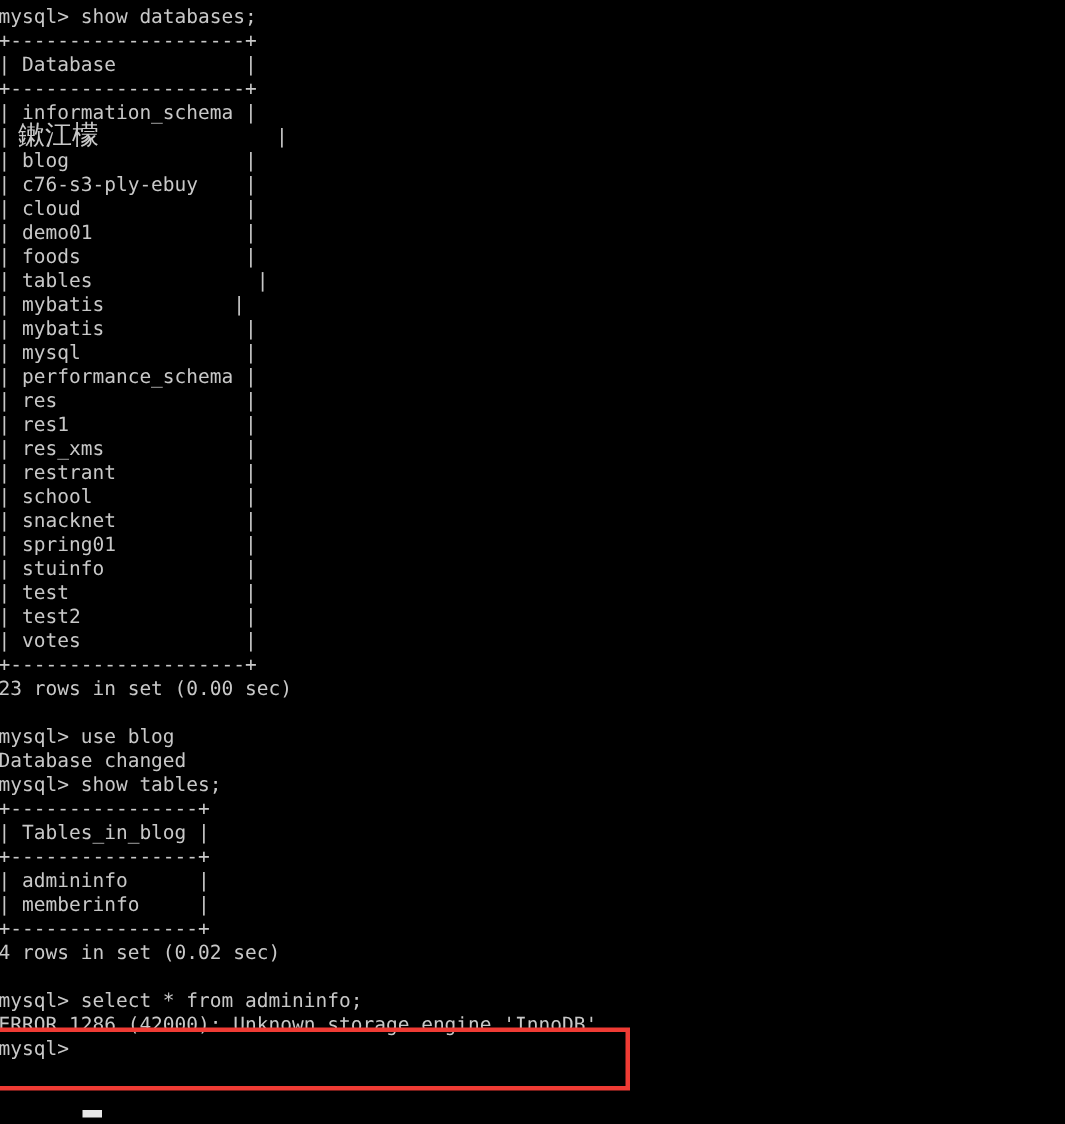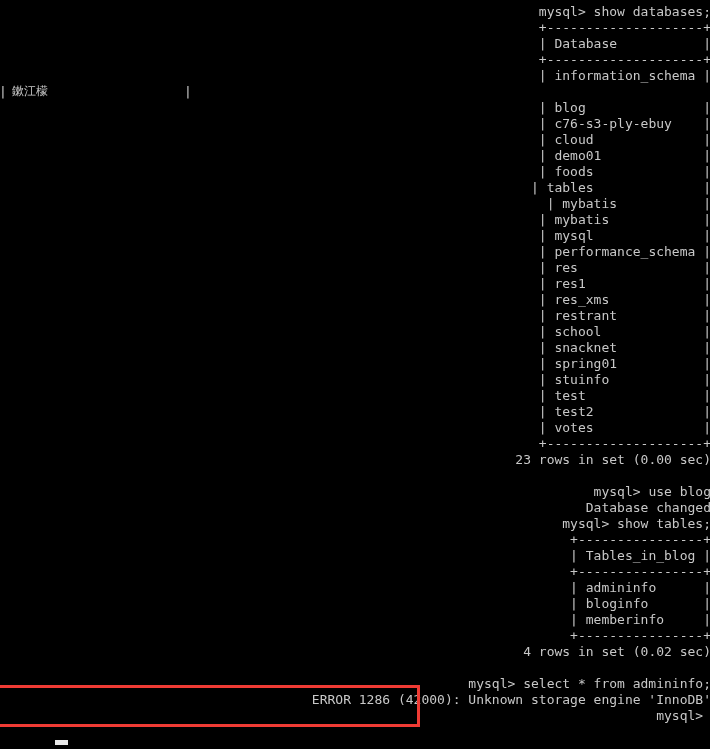--- a/index.html
+++ b/index.html
@@ -16,21 +16,20 @@
   #terminal {
     position: relative;
     width: 710px;
     height: 660px;
     background: #000000;
     color: #c8c8c8;
     font-family: "DejaVu Sans Mono", "Liberation Mono", monospace;
     font-size: 13px;
     line-height: 16px;
     letter-spacing: 0px;
-    text-align: right;
   }
   .screen {
     position: absolute;
     left: -1px;
     top: 4px;
     width: 712px;
   }
   .line {
     height: 16px;
     white-space: pre;
@@ -38,21 +37,21 @@
     line-height: 16px;
     color: #c8c8c8;
   }
   .cjk-row {
     position: relative;
     height: 16px;
     white-space: pre;
   }
   .cjk-glyphs {
     font-family: "DejaVu Sans", "Liberation Sans", sans-serif;
-    font-size: 12px;
+    font-size: 18px;
     position: absolute;
     left: 13px;
     top: -1px;
   }
   .cjk-pipe-main {
     position: absolute;
     left: 0px;
     top: 0px;
     white-space: pre;
   }
@@ -123,21 +122,20 @@
     <div class="line">+--------------------+</div>
     <div class="line">23 rows in set (0.00 sec)</div>
     <div class="line"></div>
     <div class="line">mysql&gt; use blog</div>
     <div class="line">Database changed</div>
     <div class="line">mysql&gt; show tables;</div>
     <div class="line">+----------------+</div>
     <div class="line">| Tables_in_blog |</div>
     <div class="line">+----------------+</div>
     <div class="line">| admininfo      |</div>
-    <div class="line">| bloginfo       |</div>
     <div class="line">| memberinfo     |</div>
     <div class="line">+----------------+</div>
     <div class="line">4 rows in set (0.02 sec)</div>
     <div class="line"></div>
     <div class="line">mysql&gt; select * from admininfo;</div>
     <div class="line">ERROR 1286 (42000): Unknown storage engine 'InnoDB'</div>
     <div class="line">mysql&gt; </div>
 
   </div>
 

